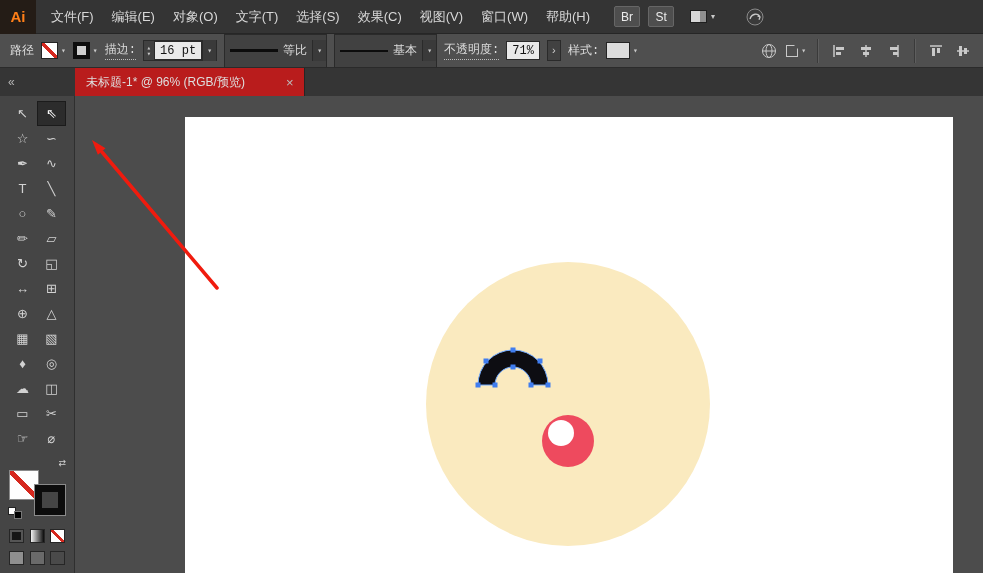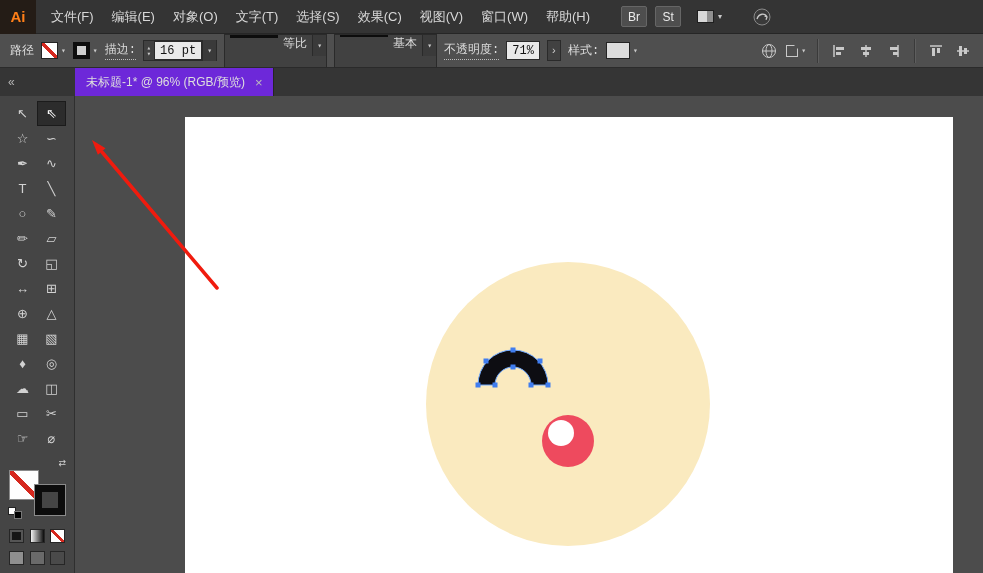--- a/index.html
+++ b/index.html
@@ -10,21 +10,21 @@
   
   .menubar { height:34px; background:#343434; border-bottom:1px solid #262626;
              display:flex; align-items:center; color:#d8d8d8; font-size:13px; }
   .logo { width:36px; height:34px; background:#241c16; color:#ff7f18; font-weight:bold;
           font-size:15px; display:flex; align-items:center; justify-content:center; }
   .menus { display:flex; align-items:flex-start; margin-left:6px; }
   .menu { padding:0 9px; line-height:34px; cursor:default; }
   .sq-btn { margin-left:8px; width:26px; height:21px; background:#4e4e4e; border:1px solid #666;
             border-radius:2px; color:#ececec; font-size:12px; display:inline-flex;
             align-items:center; justify-content:center; }
-  .sq-btn.first { margin-left:22px; }
+  .sq-btn.first { margin-left:15px; }
   .ws-btn { margin-left:16px; display:inline-flex; align-items:center; gap:4px; }
   .ws-ico { width:17px; height:13px; border:1px solid #1f1f1f;
             background:linear-gradient(90deg,#d8d8d8 0 62%,#8f8f8f 62% 100%); display:inline-block; }
   .chev { font-size:8px; color:#c9c9c9; }
   .sync { margin-left:30px; display:inline-flex; }
 
   
   .controlbar { height:34px; background:#4f4f4f; border-bottom:1px solid #2b2b2b;
                 display:flex; align-items:center; gap:7px; padding:0 10px;
                 color:#dcdcdc; font-size:12px;font-family:Liberation Mono, monospace; }
@@ -33,39 +33,39 @@
   .box-none { width:17px; height:17px; background:#fff; border:1px solid #242424;
               background-image:linear-gradient(45deg,transparent 42%,#d6281e 42% 58%,transparent 58%); }
   .box-stroke { width:17px; height:17px; border:4px solid #0d0d0d; background:#cfcfcf; }
   .stepper { display:inline-flex; align-items:center; height:21px; border:1px solid #2a2a2a; background:#414141; }
   .arrows { display:flex; flex-direction:column; padding:0 3px; font-size:7px; line-height:6px; color:#c9c9c9; }
   .field { background:#e9e9e9; color:#141414; height:19px; display:inline-flex; align-items:center;
            padding:0 5px; border:1px solid #2a2a2a; }
   .val { min-width:40px; }
   .dd-arrow { width:14px; height:21px; background:#3a3a3a; border-left:1px solid #2a2a2a;
               display:inline-flex; align-items:center; justify-content:center; font-size:8px; color:#c9c9c9; }
-  .dd { display:inline-flex; height:34px; border:1px solid #2a2a2a;
+  .dd { display:inline-flex; align-items:center; height:34px; border:1px solid #2a2a2a;
         background:#414141; padding-left:5px; gap:5px; }
   .linegfx { width:48px; height:3px; background:#0c0c0c; display:inline-block; }
   .linegfx.thin { height:2px; }
   .next-btn { width:14px; height:21px; background:#414141; border:1px solid #2a2a2a; color:#c9c9c9;
               display:inline-flex; align-items:center; justify-content:center; font-size:11px; }
   .style-swatch { width:24px; height:17px; background:#dcdcdc; border:1px solid #242424; display:inline-block; }
   .push { margin-left:auto; }
   .doc-ico { width:12px; height:12px; border:1px solid #c9c9c9; position:relative; display:inline-block; }
   .doc-ico::after { content:""; position:absolute; right:-1px; top:-1px;
                     border-left:4px solid transparent; border-top:4px solid #4f4f4f; }
   .vdiv { width:1px; height:24px; background:#3a3a3a; box-shadow:1px 0 0 #5e5e5e; margin:0 4px; }
   .al { display:inline-flex; align-items:center; justify-content:center; width:20px; height:22px; }
 
   
   .tabstrip { height:28px; background:#353535; display:flex; align-items:stretch; }
   .collapse { width:75px; display:flex; align-items:center; padding-left:8px; color:#b5b5b5; font-size:12px; }
-  .tab { display:flex; align-items:center; background:#6d28d9; padding:0 11px; font-size:12px;
-         color:#dedede; border-right:1px solid #252525; }
+  .tab { display:flex; align-items:center; background:#b91c1c; padding:0 11px; font-size:12px;
+         color:#dedede; border-right:1px solid #252525;gap:31px; }
   .tabclose { margin-left:10px; color:#bdbdbd; font-size:13px; cursor:pointer; }
 
   
   .main { position:absolute; top:96px; left:0; right:0; bottom:0; display:flex; }
 
   
   .toolbar { width:75px; background:#454545; border-right:1px solid #2f2f2f;
              display:flex; flex-direction:column; align-items:center; padding-top:5px; }
   .tools { display:grid; grid-template-columns:29px 29px; grid-auto-rows:25px; }
   .tool { display:flex; align-items:center; justify-content:center; color:#d2d2d2;

